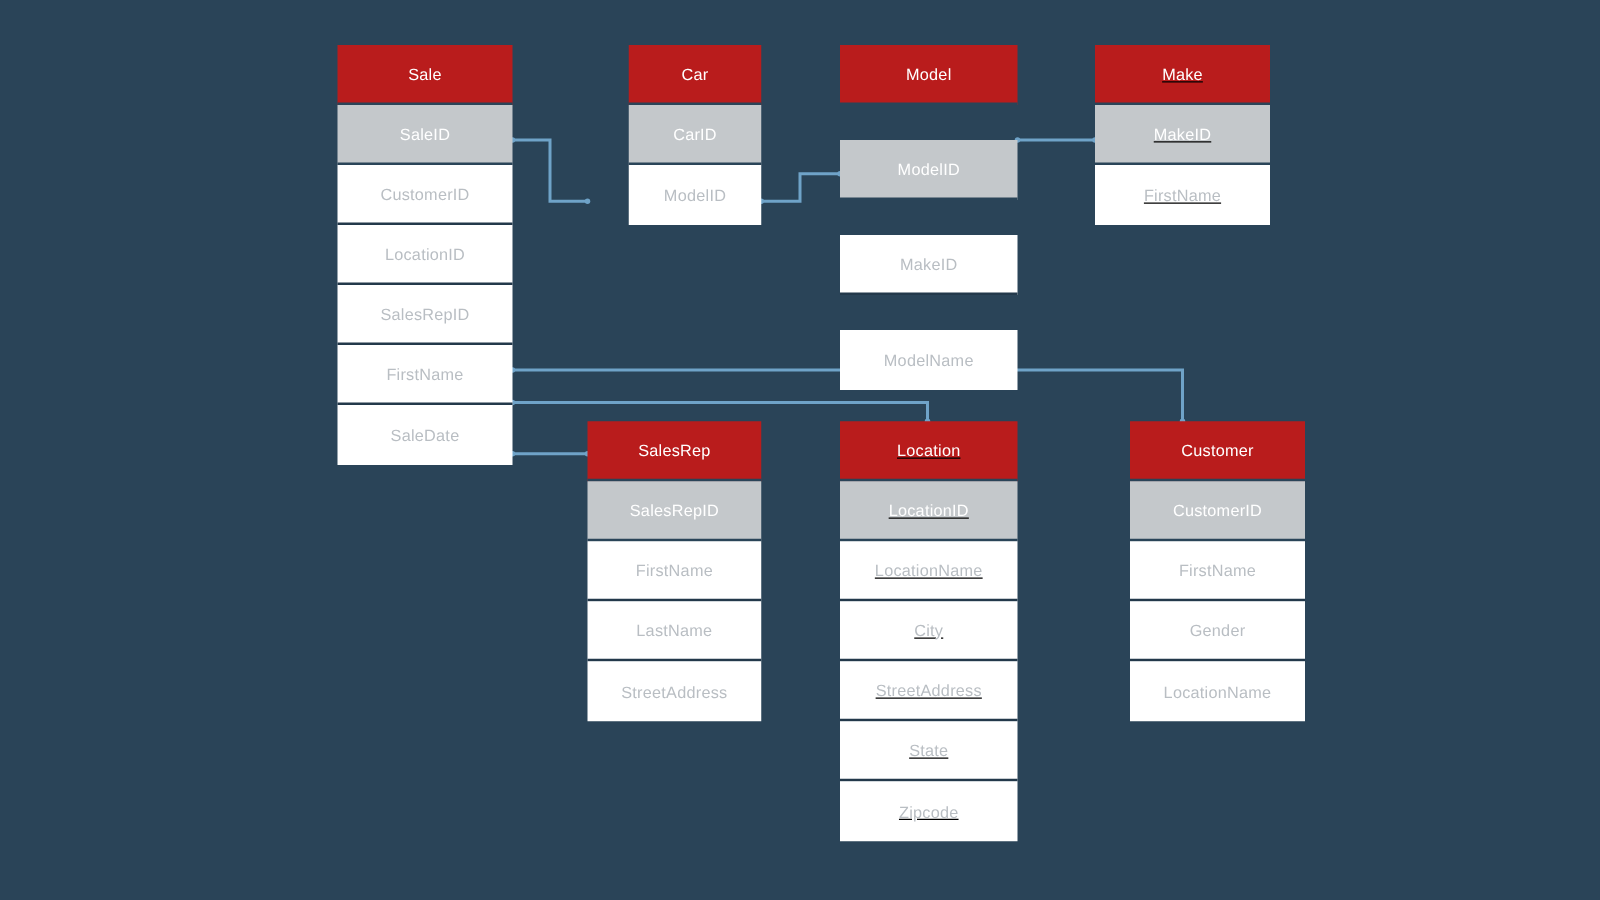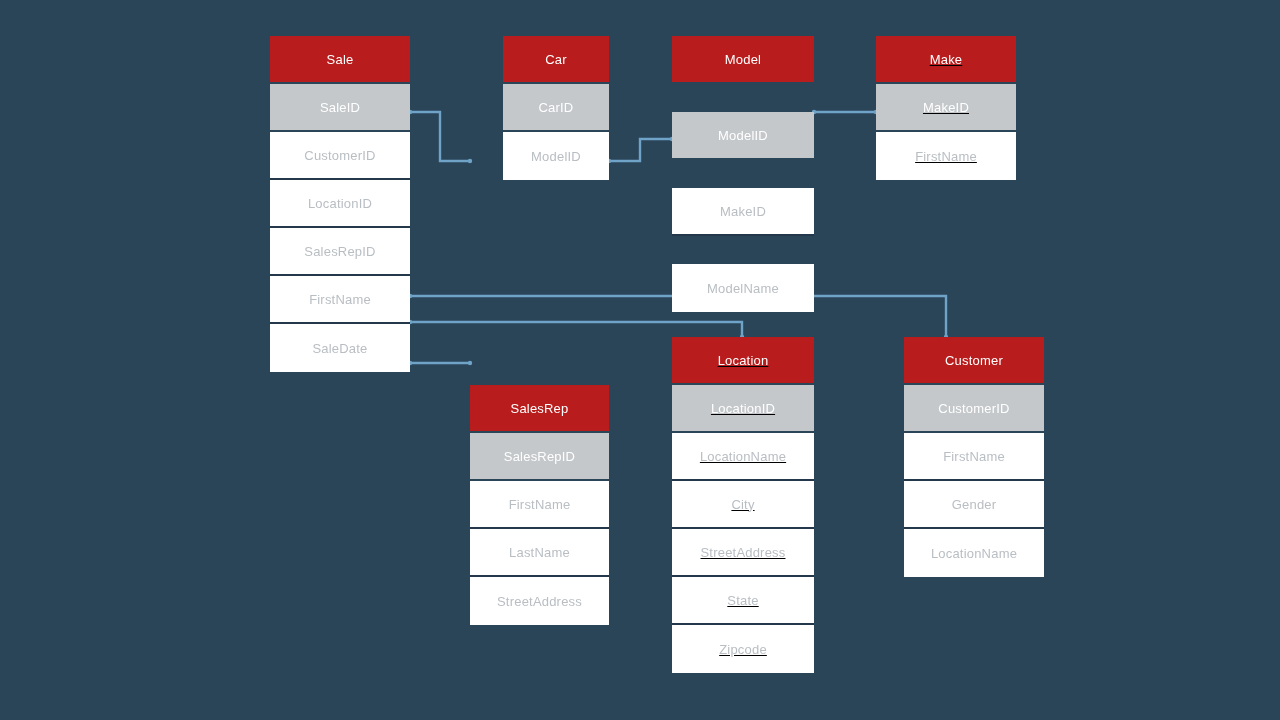--- a/index.html
+++ b/index.html
@@ -121,21 +121,21 @@
         <div class="entity-header">Model</div>
         <div class="field key">ModelID</div>
         <div class="field">MakeID</div>
         <div class="field">ModelName</div>
       </div>
       <div class="entity" style="left: 876px; top: 36px; width: 140px; text-decoration: underline;">
         <div class="entity-header">Make</div>
         <div class="field key">MakeID</div>
         <div class="field">FirstName</div>
       </div>
-      <div class="entity" style="left: 470px; top: 337px; width: 139px; margin-top: 48px;">
+      <div class="entity" style="left: 470px; top: 337px; width: 139px;">
         <div class="entity-header">SalesRep</div>
         <div class="field key">SalesRepID</div>
         <div class="field">FirstName</div>
         <div class="field">LastName</div>
         <div class="field">StreetAddress</div>
       </div>
       <div class="entity" style="left: 672px; top: 337px; width: 142px; text-decoration: underline;">
         <div class="entity-header">Location</div>
         <div class="field key">LocationID</div>
         <div class="field">LocationName</div>

